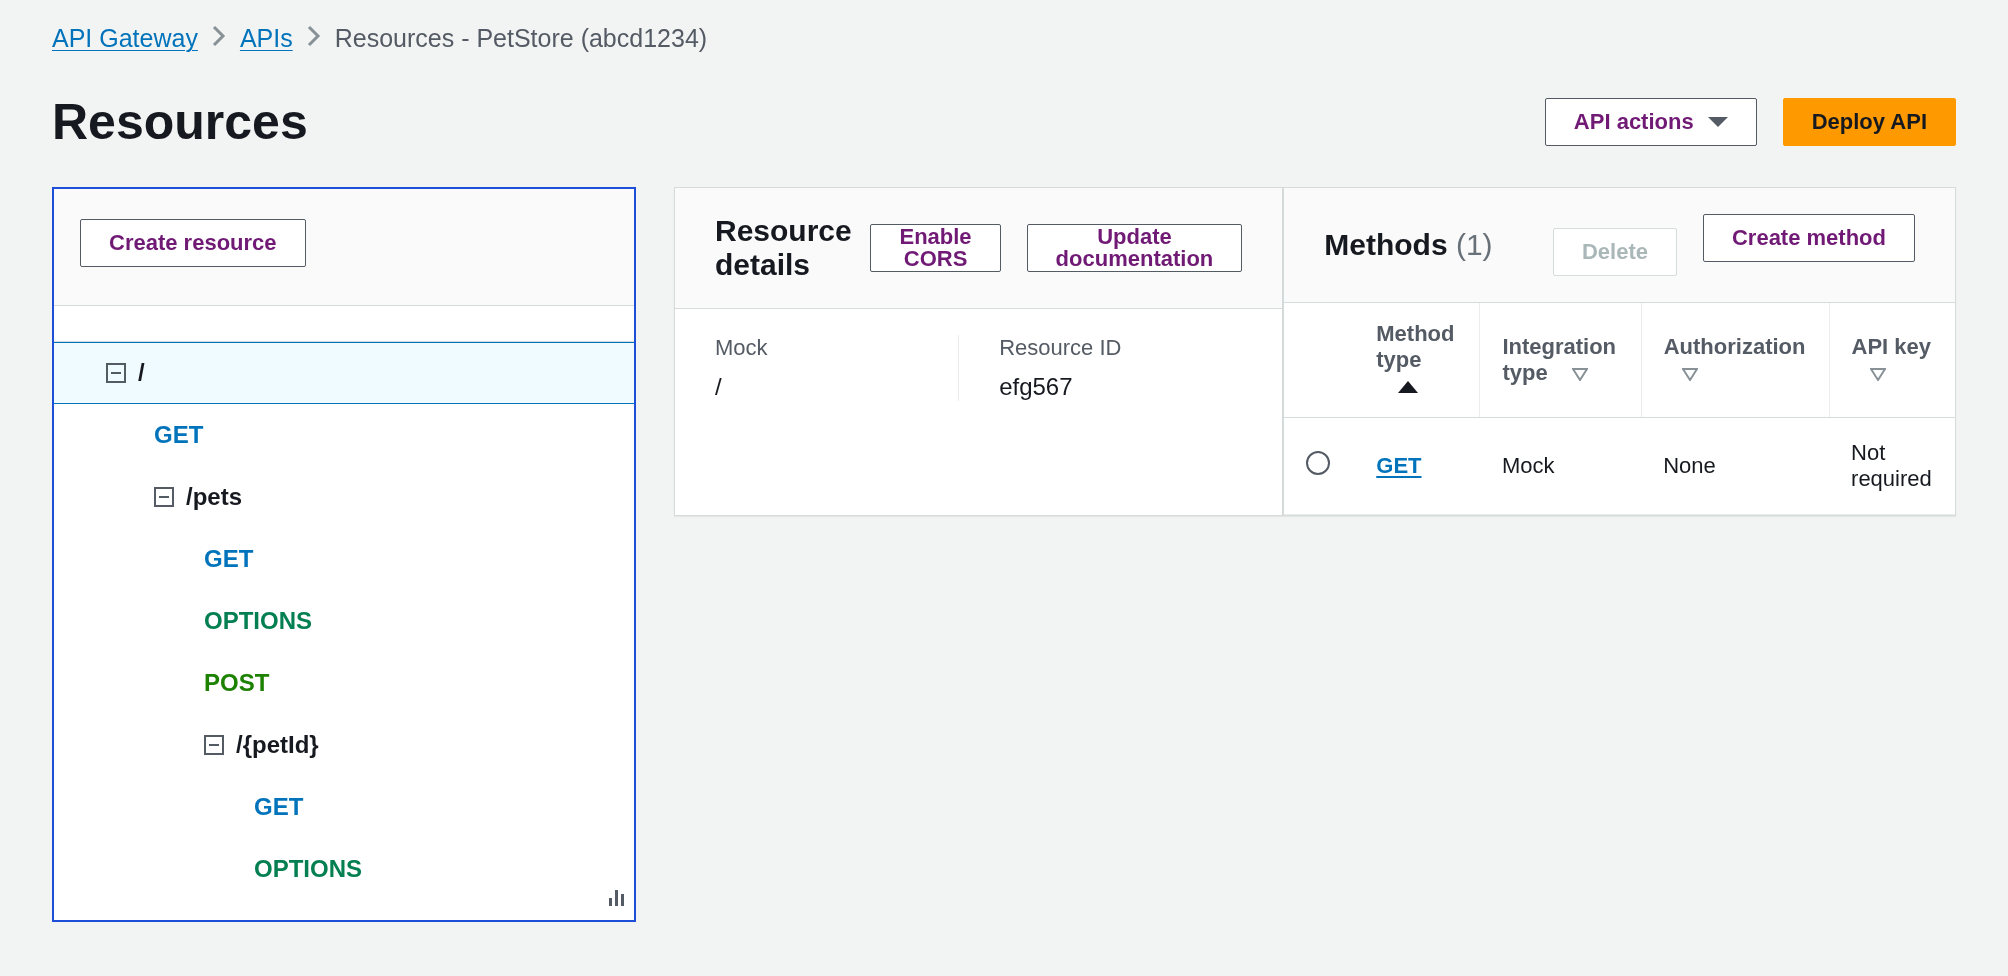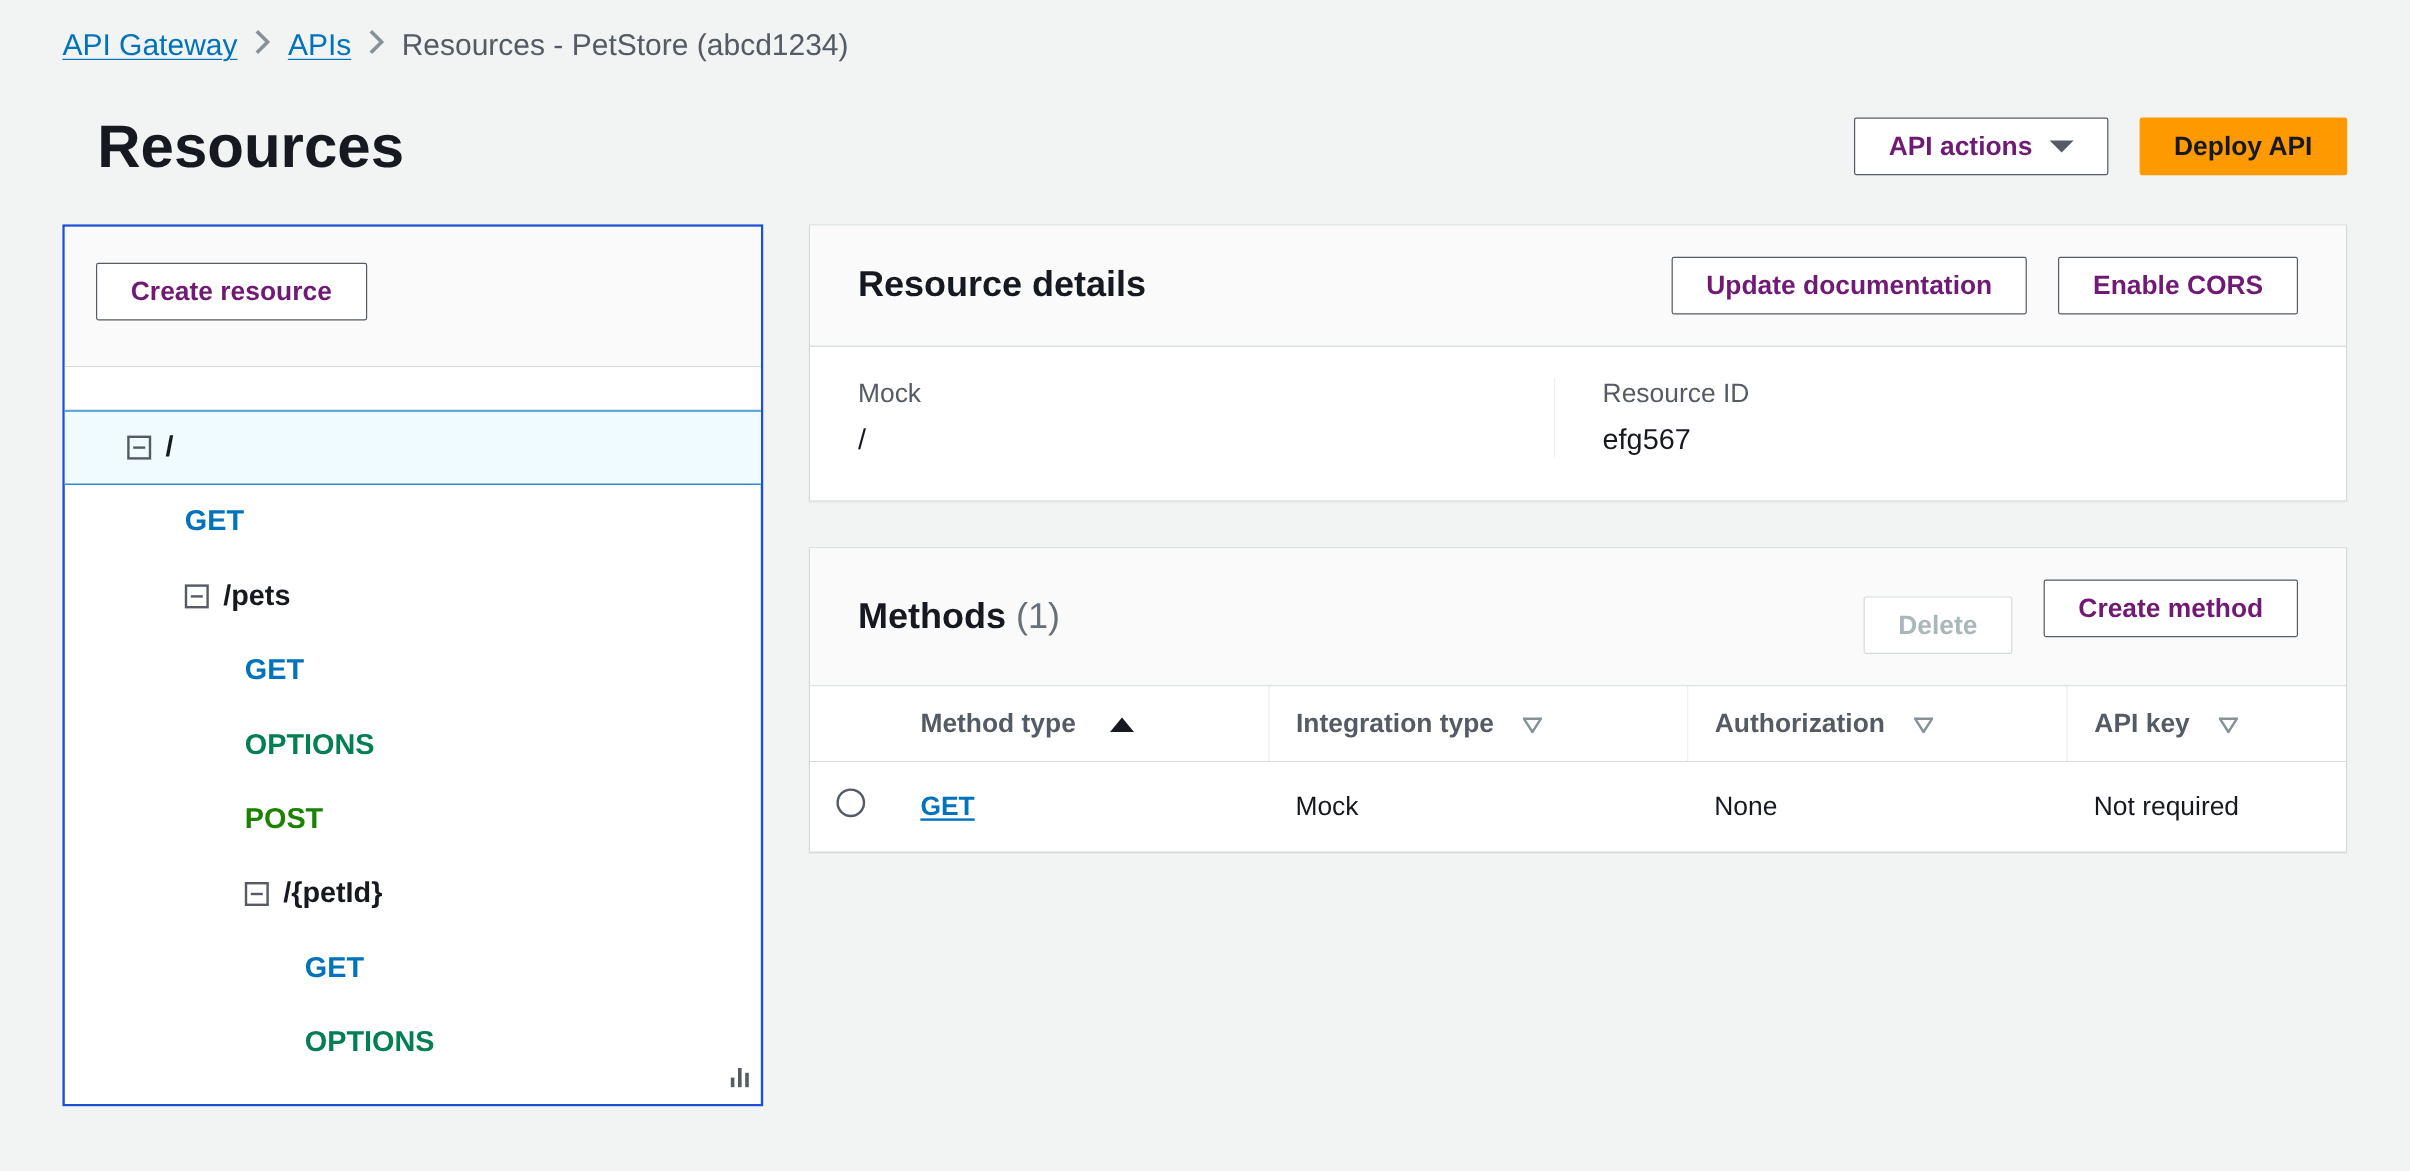--- a/index.html
+++ b/index.html
@@ -37,21 +37,20 @@
   .header-row {
     display: flex;
     align-items: center;
     justify-content: space-between;
     padding: 30px 0 36px 0;
   }
   .header-row h1 {
     font-size: 50px;
     font-weight: 700;
     color: #16191f;
-    margin-left: 29px;
   }
   .header-actions {
     display: flex;
     gap: 26px;
   }
 
   
   .btn {
     display: inline-flex;
     align-items: center;
@@ -158,21 +157,21 @@
     gap: 3px;
     align-items: flex-end;
     height: 20px;
   }
   .drag-handle span { width:3px; background:#545b64; }
   .drag-handle span:nth-child(1){height:8px}
   .drag-handle span:nth-child(2){height:16px}
   .drag-handle span:nth-child(3){height:12px}
 
   
-  .main { flex: 1; display: flex; flex-direction: column; gap: 38px; }
+  .main { flex: 1; display: flex; flex-direction: row; }
 
   .panel {
     border: 1px solid #d5dbdb;
     background: #fff;
     box-shadow: 0 1px 1px rgba(0,0,0,0.05);
   }
   .panel-header {
     display: flex;
     align-items: center;
     justify-content: space-between;
@@ -339,22 +338,22 @@
         </div>
       </div>
     </aside>
 
     <div class="main">
 
       <section class="panel">
         <div class="panel-header">
           <h2>Resource details</h2>
           <div class="actions">
+            <button class="btn">Enable CORS</button>
             <button class="btn">Update documentation</button>
-            <button class="btn">Enable CORS</button>
           </div>
         </div>
         <div class="details-body">
           <div class="detail-col">
             <div class="detail-label">Mock</div>
             <div class="detail-value">/</div>
           </div>
           <div class="detail-col">
             <div class="detail-label">Resource ID</div>
             <div class="detail-value">efg567</div>

